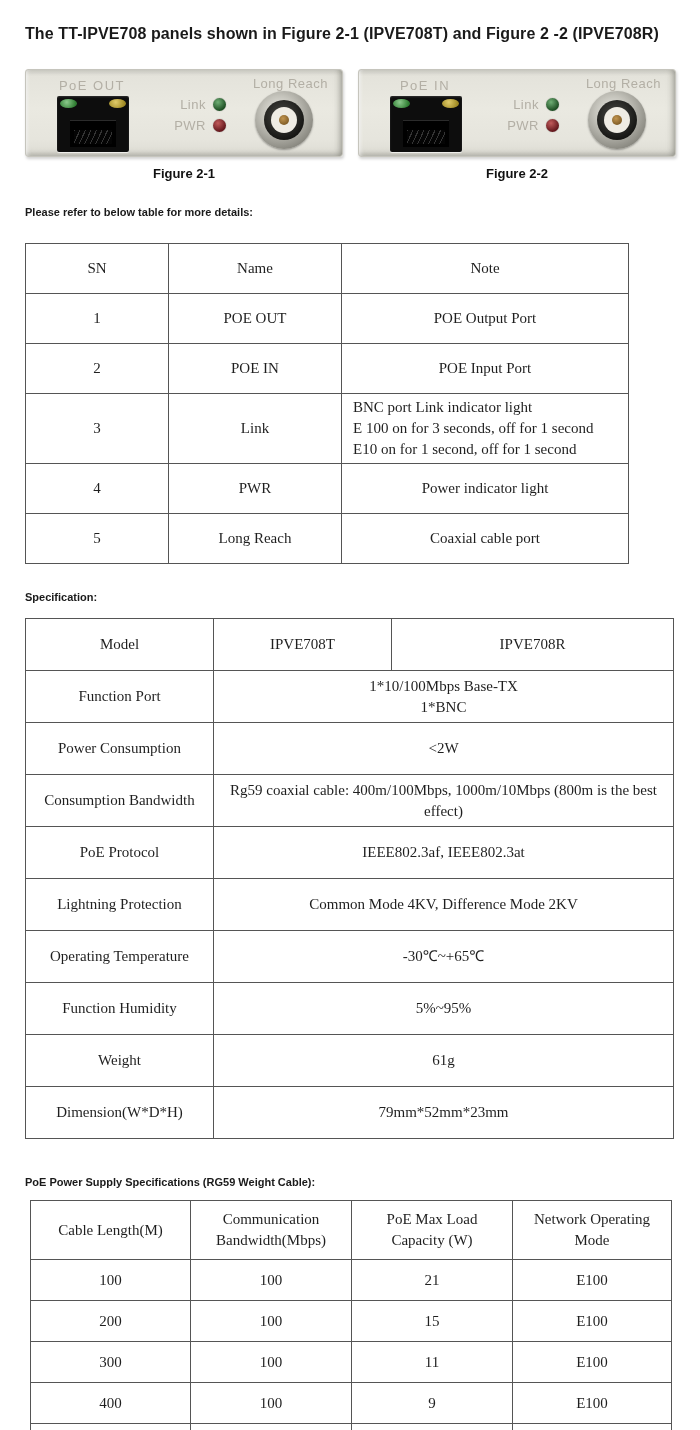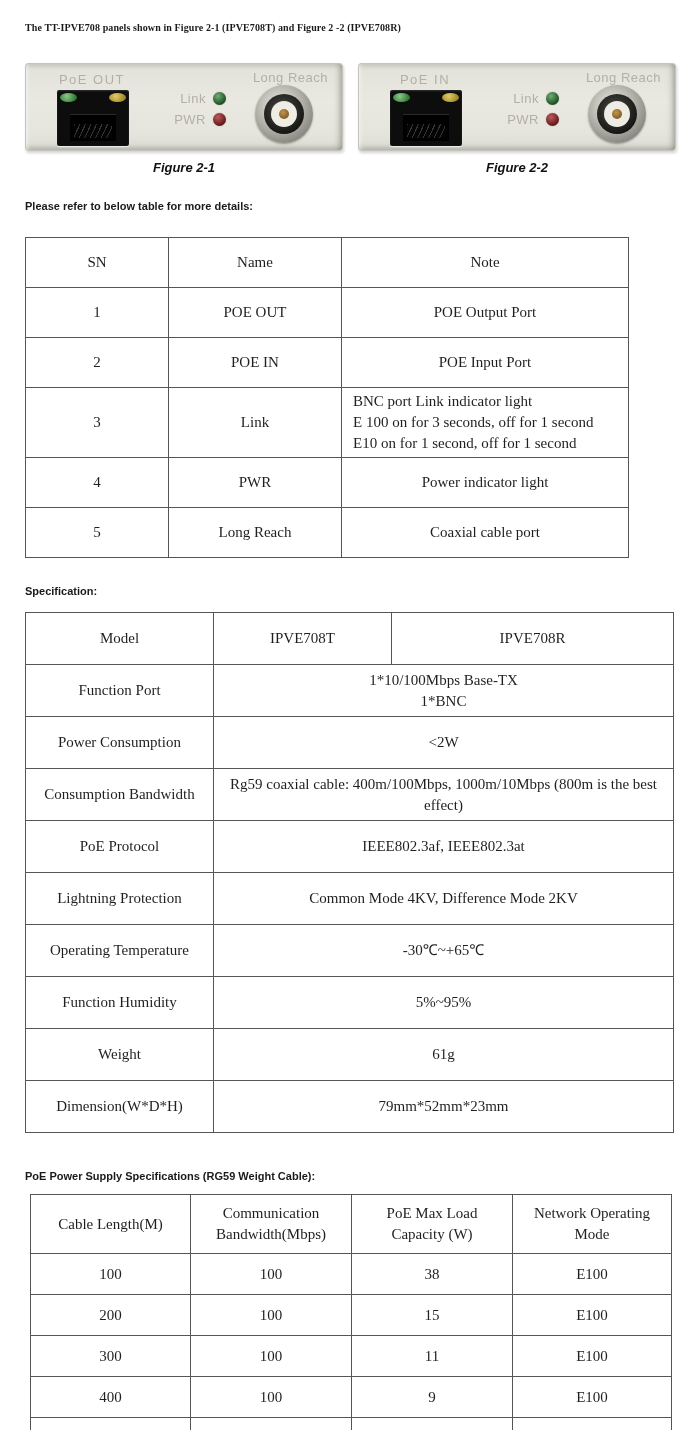--- a/index.html
+++ b/index.html
@@ -7,24 +7,23 @@
     width:700px; height:1430px;
     background:#ffffff;
     font-family:"Liberation Sans", sans-serif;
     color:#1a1a1a;
     overflow:hidden;
   }
   .content { padding:0 24px 0 25px; }
 
   
   .doc-title {
-    padding-top:19px;
-    font-size:10px; font-weight:bold; line-height:17px;
+    padding-top:25px;
+    font-size:16px; font-weight:bold; line-height:17px;
     letter-spacing:0.1px;
-    font-family:Liberation Serif, serif;
   }
   .sec-heading {
     font-size:11px; font-weight:bold; line-height:17px;
   }
   .h-details { margin-top:23px; }
   .h-spec    { margin-top:25px; }
   .h-poe     { margin-top:35px; }
 
   
   .panels { display:flex; gap:15px; margin-top:27px; }
@@ -81,21 +80,21 @@
     background:radial-gradient(circle at 42% 38%, #efefe9 0%, #c4c3bb 35%, #8d8c84 72%, #5c5b53 100%);
     box-shadow:0 1px 2px rgba(0,0,0,.35);
   }
   .bnc-mid  { position:absolute; left:9px; top:9px; right:9px; bottom:9px;  border-radius:50%;
               background:radial-gradient(circle at 45% 40%, #4b4b47, #141412 75%); }
   .bnc-core { position:absolute; left:16px; top:16px; right:16px; bottom:16px; border-radius:50%;
               background:#efece4; }
   .bnc-pin  { position:absolute; left:24px; top:24px; right:24px; bottom:24px; border-radius:50%;
               background:radial-gradient(circle at 40% 35%, #c2954f, #7a5722 80%); }
 
-  .captions { display:flex; gap:15px; margin-top:9px;font-style:italic; }
+  .captions { display:flex; gap:15px; margin-top:9px; }
   .caption { width:320px; text-align:center; font-size:13px; font-weight:bold; color:#111; }
 
   
   table {
     border-collapse:collapse;
     font-family:"Liberation Serif", serif;
     font-size:15px; color:#1f1f1f;
     line-height:21px;
   }
   th, td {
@@ -295,21 +294,21 @@
           <th>Cable Length(M)</th>
           <th>Communication Bandwidth(Mbps)</th>
           <th>PoE Max Load Capacity (W)</th>
           <th>Network Operating Mode</th>
         </tr>
       </thead>
     <tbody>
         <tr>
           <td>100</td>
           <td>100</td>
-          <td>38</td>
+          <td>21</td>
           <td>E100</td>
         </tr>
         <tr>
           <td>200</td>
           <td>100</td>
           <td>15</td>
           <td>E100</td>
         </tr>
         <tr>
           <td>300</td>

